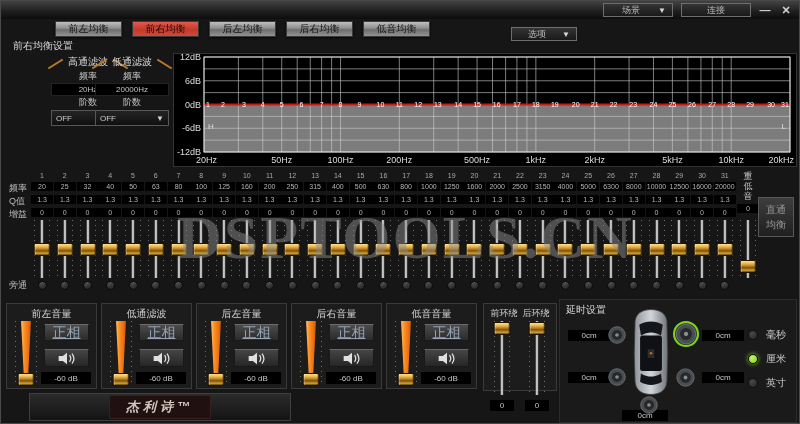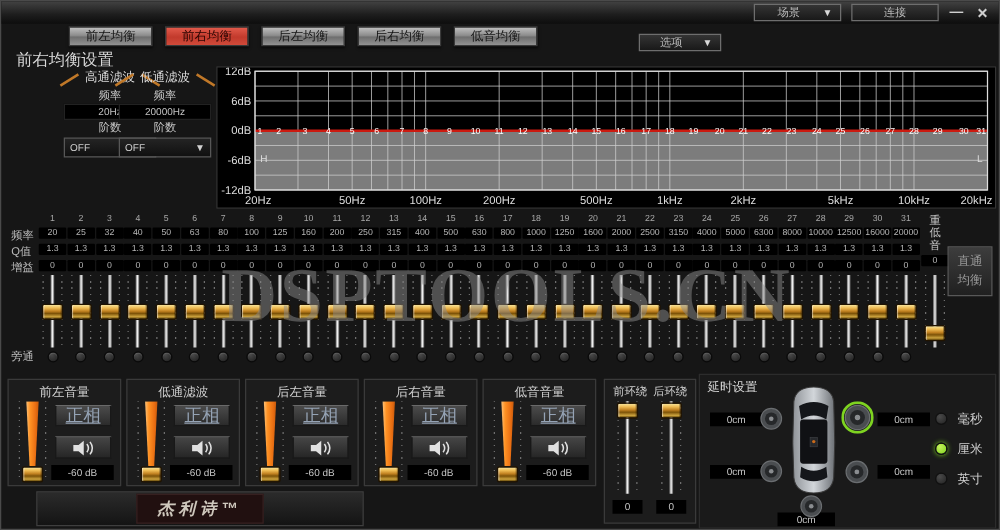--- a/index.html
+++ b/index.html
@@ -14,21 +14,21 @@
   .menu-btn .tri{width:14px;color:#d8d8d8;font-size:8px;}
   .win-btn{color:#cfcfcf;font-size:11px;display:flex;align-items:center;justify-content:center;font-weight:bold;}
   
   #tabs{left:54px;top:20px;display:flex;gap:10px;}
   .tab{width:67px;height:16px;background:linear-gradient(180deg,#bfbfbf,#8d8d8d 45%,#6e6e6e 55%,#929292);
        border:1px solid #3a3a3a;color:#141414;font-size:10px;display:flex;align-items:center;justify-content:center;
        box-shadow:0 1px 2px rgba(0,0,0,.7);box-sizing:border-box;}
   .tab.active{background:linear-gradient(180deg,#e25a4b,#c23a2c 55%,#d04a3a);color:#2a0502;}
   .link-btn{width:92px;height:16px;background:linear-gradient(180deg,#969696,#595959);border:1px solid #3a3a3a;
             color:#141414;font-size:8.5px;display:flex;align-items:center;justify-content:center;box-sizing:border-box;}
-  #panel-title{left:12px;top:38px;color:#d8d8d8;font-size:13px;}
+  #panel-title{left:12px;top:38px;color:#d8d8d8;font-size:10px;}
   
   .fgroup{width:74px;}
   .ftitle{position:relative;text-align:center;color:#ddd;font-size:10px;height:15px;}
   .acc{position:absolute;width:17px;height:2px;background:#c07828;top:8px;}
   .acc.l{left:-4px;transform:rotate(-32deg);}
   .acc.r{right:-4px;transform:rotate(32deg);}
   .flabel{text-align:center;color:#c8c8c8;font-size:9px;height:12px;line-height:12px;}
   .fvalue{background:#000;color:#c2c2c2;font-size:8px;height:11px;line-height:11px;text-align:center;border:1px solid #222;margin-top:1px;}
   .fdrop{height:16px;margin-top:2px;background:linear-gradient(180deg,#242424,#101010);border:1px solid #575757;
          color:#cfcfcf;font-size:8px;display:flex;align-items:center;justify-content:space-between;padding:0 4px;box-sizing:border-box;}
@@ -71,21 +71,21 @@
   .spk-btn{position:absolute;left:37px;top:45px;width:45px;height:18px;background:linear-gradient(180deg,#454545,#262626);
            border:1px solid #181818;border-top-color:#666;display:flex;align-items:center;justify-content:center;box-sizing:border-box;}
   .level{position:absolute;left:34px;top:68px;width:50px;height:12px;background:#000;color:#c5c5c5;font-size:8px;
          display:flex;align-items:center;justify-content:center;}
   
   #logo-bar{left:28px;top:392px;width:262px;height:28px;background:linear-gradient(180deg,#2b2b2b,#141414);
             border:1px solid #3f3f3f;display:flex;align-items:center;justify-content:center;box-sizing:border-box;}
   #logo-text{background:#211010;border:1px solid #362020;padding:2px 16px;color:#cfc8bd;font-size:13px;
              font-weight:bold;font-style:italic;letter-spacing:4px;}
   
-  #surround{left:482px;top:302px;width:74px;height:116px;background:#1c1c1c;border:1px solid #3a3a3a;box-sizing:border-box;}
+  #surround{left:482px;top:302px;width:74px;height:88px;background:#1c1c1c;border:1px solid #3a3a3a;box-sizing:border-box;}
   #surround .hdr{display:flex;justify-content:center;gap:5px;color:#d0d0d0;font-size:9px;margin-top:3px;}
   .sval{position:absolute;width:24px;height:11px;background:#000;color:#c5c5c5;font-size:8px;text-align:center;line-height:11px;}
   
   #delay{left:558px;top:298px;width:238px;height:124px;background:#1a1a1a;border:1px solid #2c2c2c;box-sizing:border-box;}
   #delay .title{position:absolute;left:6px;top:3px;color:#d8d8d8;font-size:10px;}
   .dval{position:absolute;width:42px;height:11px;background:#000;color:#c8c8c8;font-size:8px;text-align:center;line-height:11px;}
   .unit{position:absolute;display:flex;align-items:center;gap:8px;}
   .udot{width:8px;height:8px;border-radius:50%;background:radial-gradient(circle at 35% 30%,#4a4a4a,#222);border:1px solid #111;}
   .udot.on{background:radial-gradient(circle at 35% 30%,#c6f35a,#7ed321);box-shadow:0 0 4px #7ed321;}
   .ulbl{color:#cfcfcf;font-size:10px;}

